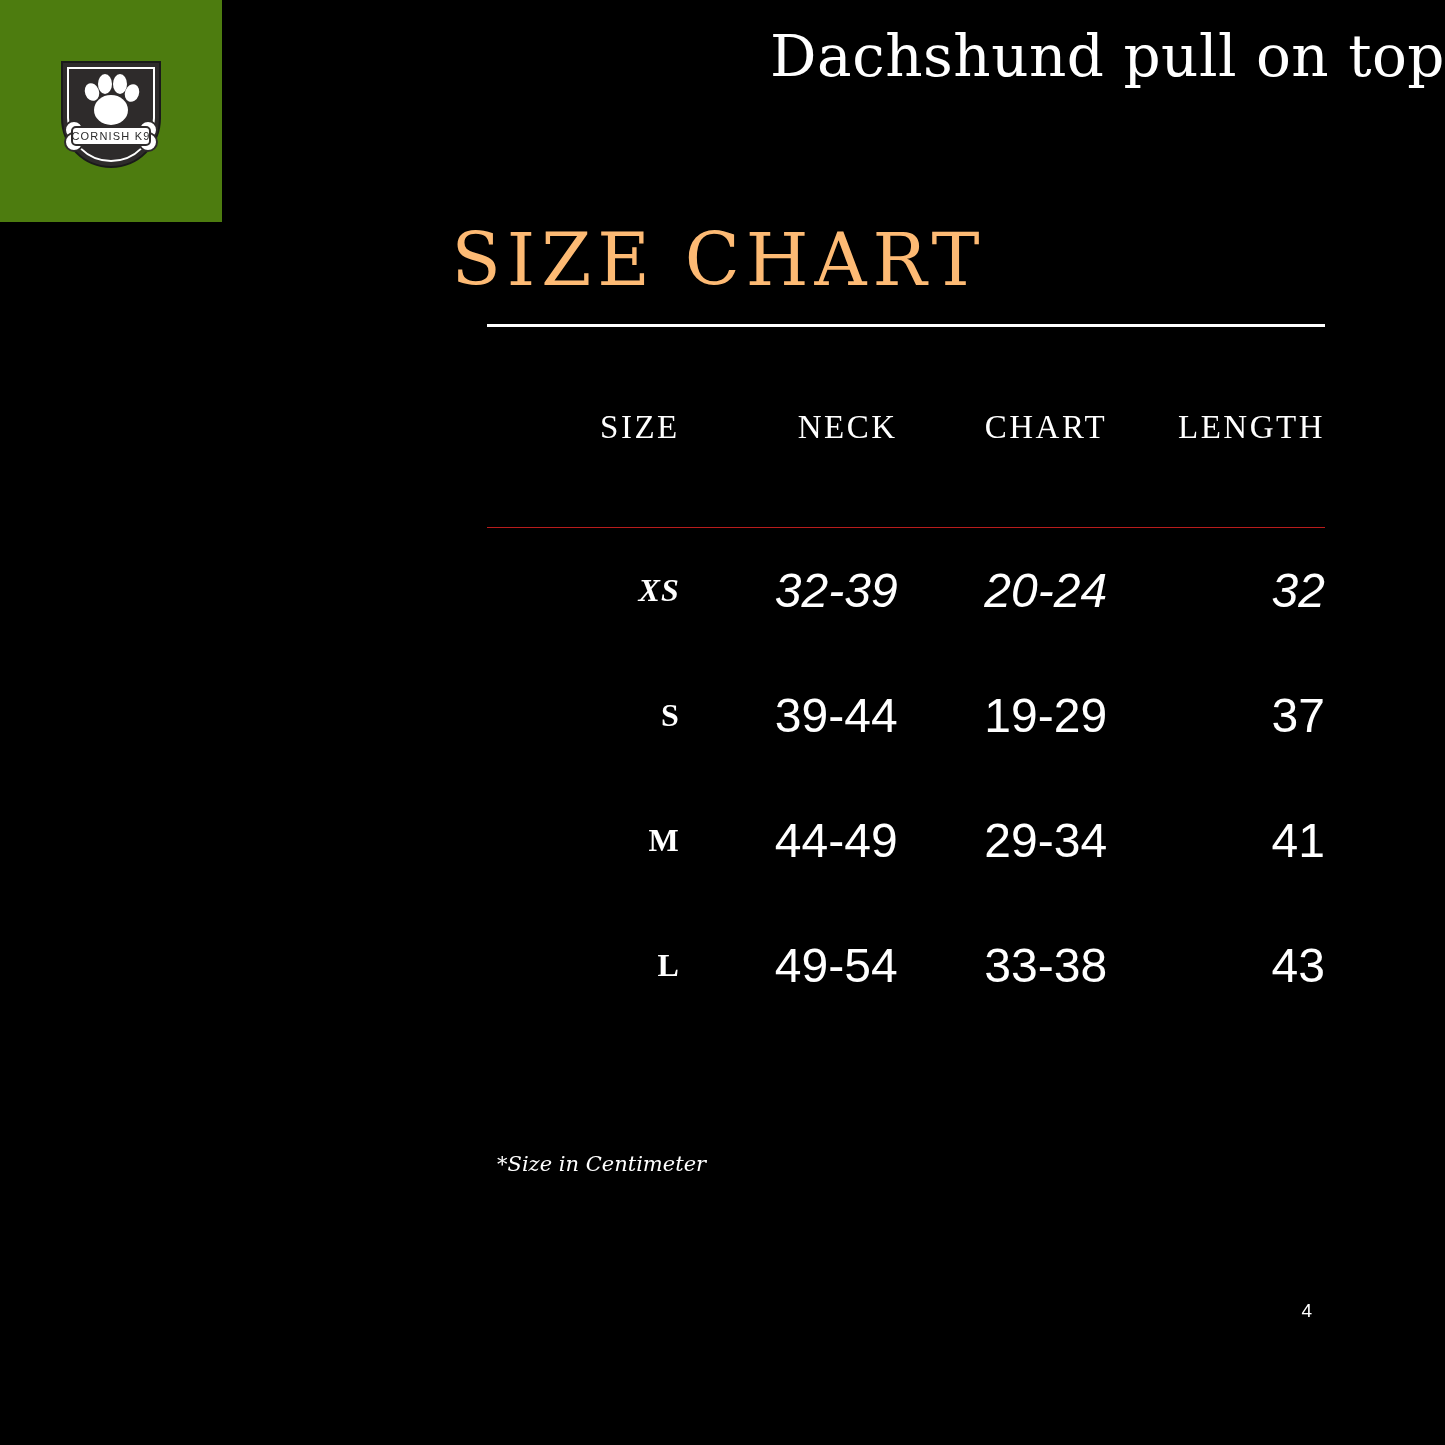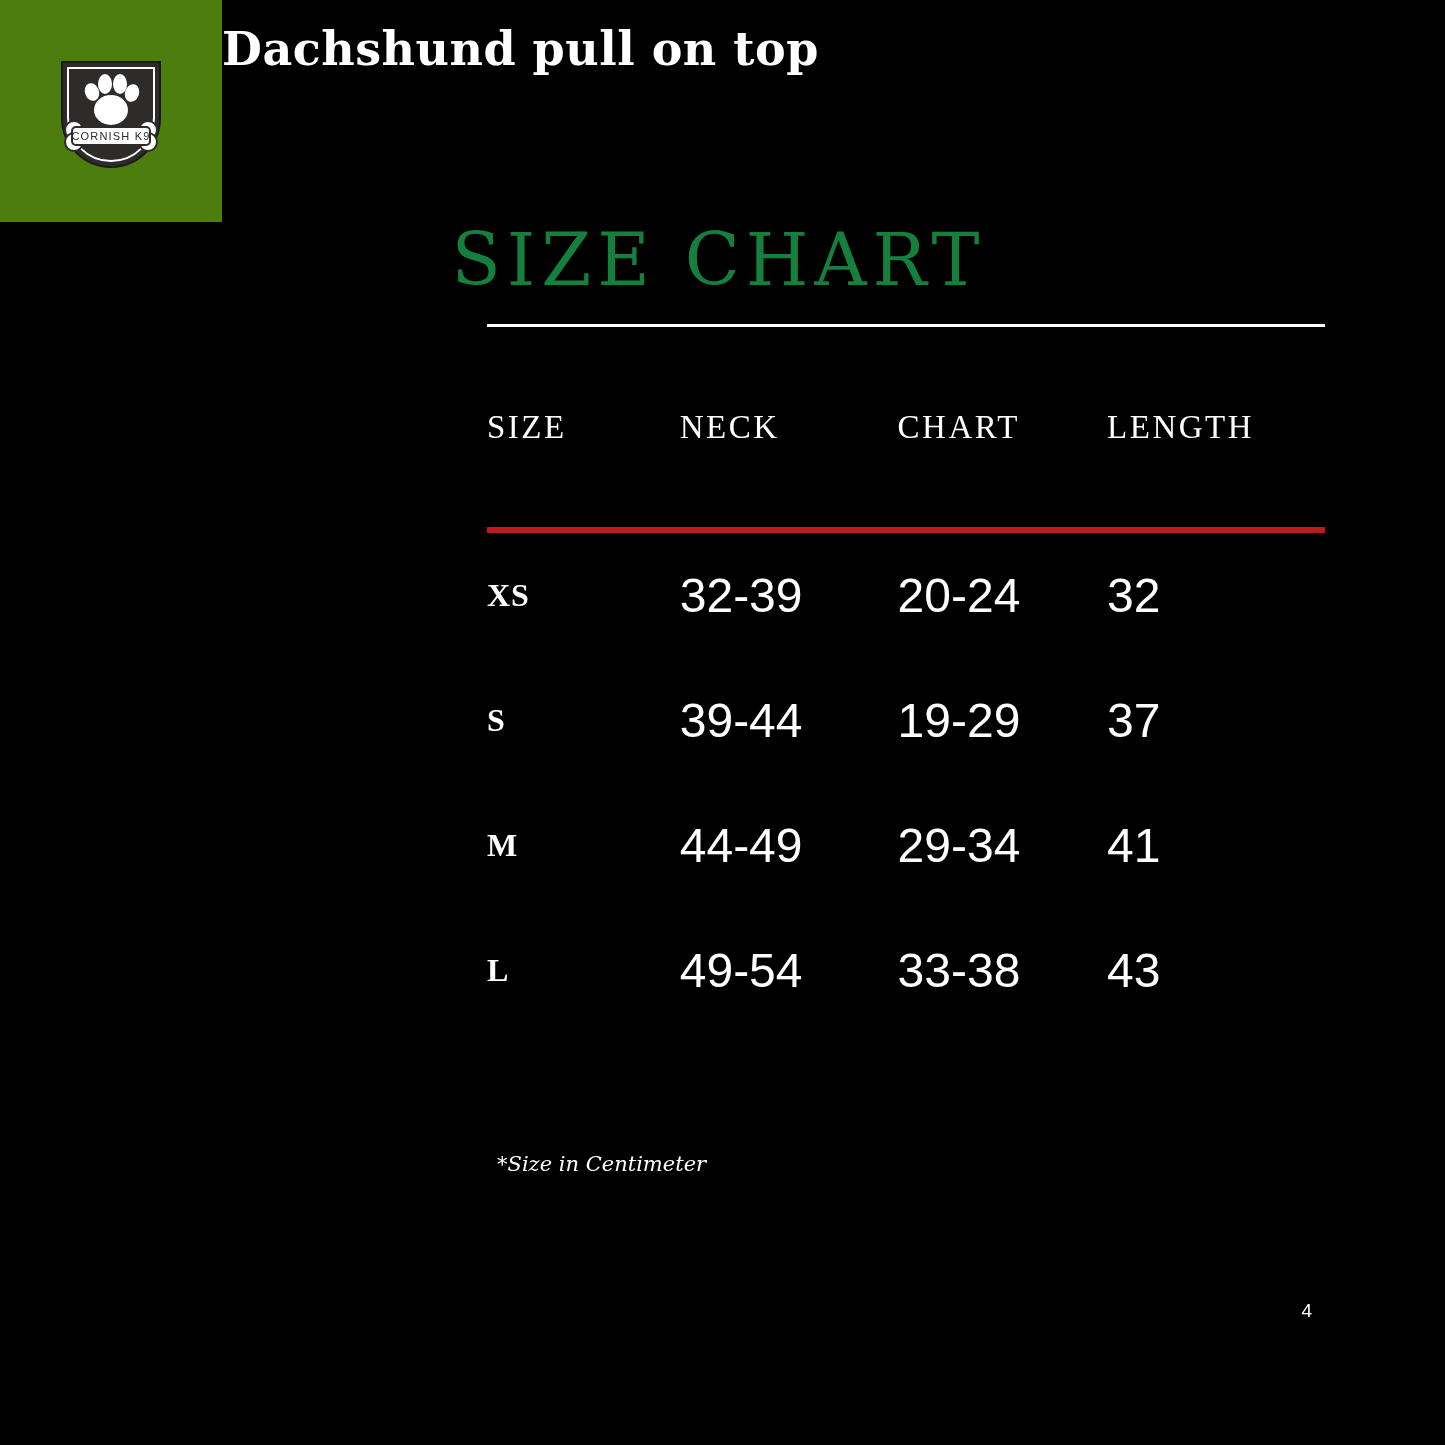--- a/index.html
+++ b/index.html
@@ -34,40 +34,40 @@
     position: relative;
   }
   .logo-mark svg { display: block; }
 
   
   .page-title {
     position: absolute;
     left: 222px;
     right: 0;
     top: 22px;
-    text-align: left;
+    text-align: right;
     font-family: "DejaVu Serif", serif;
-    font-weight: 700;
-    font-size: 46px;
+    font-weight: 400;
+    font-size: 58px;
     letter-spacing: 0.5px;
     color: #ffffff;
     white-space: nowrap;
   }
 
   
   .chart-heading {
     position: absolute;
     left: 0;
     right: 8px;
     top: 218px;
     text-align: center;
     font-family: "DejaVu Serif", serif;
     font-size: 72px;
     letter-spacing: 6px;
-    color: #15803d;
+    color: #fdba74;
   }
 
   
   .table-wrap {
     position: absolute;
     left: 487px;
     top: 324px;
     width: 838px;
   }
   .rule {
@@ -75,21 +75,21 @@
     background: #ffffff;
     width: 100%;
   }
   table.size-table {
     width: 100%;
     border-collapse: collapse;
     table-layout: fixed;
   }
   table.size-table th,
   table.size-table td {
-    text-align: left;
+    text-align: right;
     vertical-align: middle;
     border: none;
     padding: 0;
     margin-top: 32px;
   }
   thead th {
     font-family: "Liberation Serif", serif;
     font-weight: 400;
     font-size: 33px;
     letter-spacing: 2.5px;
@@ -106,21 +106,22 @@
   tbody td.size-cell {
     font-family: "Liberation Serif", serif;
     font-weight: 700;
     font-size: 32px;
     letter-spacing: 1px;
   }
   tbody tr td {
     border-bottom: 2px solid #f0f0f0;
   }
   tbody tr:first-child td {
-    border-top: 6px solid #b91c1c;
+    border-top: 1px solid #b91c1c;
+    font-style: italic;
   }
   
   col.c-size   { width: 23.0%; }
   col.c-girth  { width: 26.0%; }
   col.c-neck   { width: 25.0%; }
   col.c-length { width: 26.0%; }
 
   .footnote {
     position: absolute;
     left: 497px;

